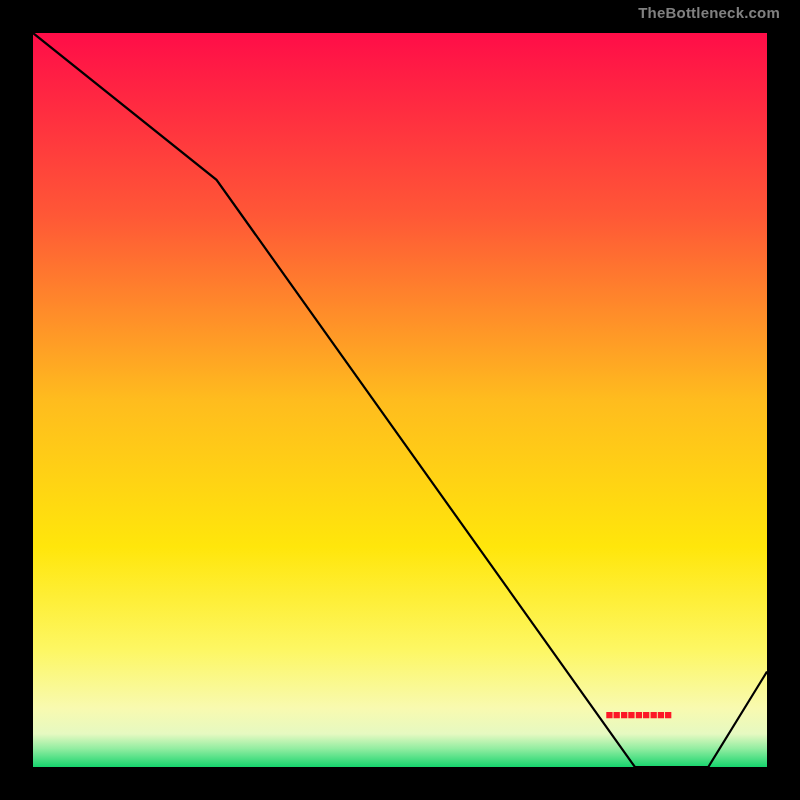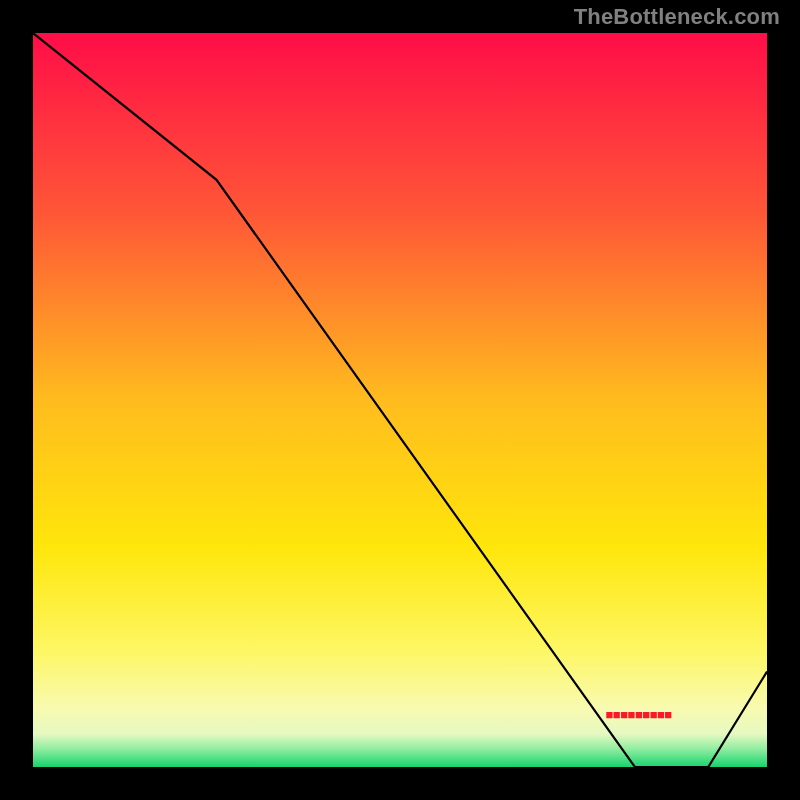--- a/index.html
+++ b/index.html
@@ -15,21 +15,21 @@
     position: relative;
     width: 800px;
     height: 800px;
     background: #000;
   }
   .watermark {
     position: absolute;
     top: 4px;
     right: 20px;
     color: #808080;
-    font-size: 22px;
+    font-size: 15px;
     font-weight: bold;
     z-index: 4;
     letter-spacing: 0.2px;
   }
   .plot-area {
     position: absolute;
     left: 33px;
     top: 33px;
     width: 734px;
     height: 734px;

